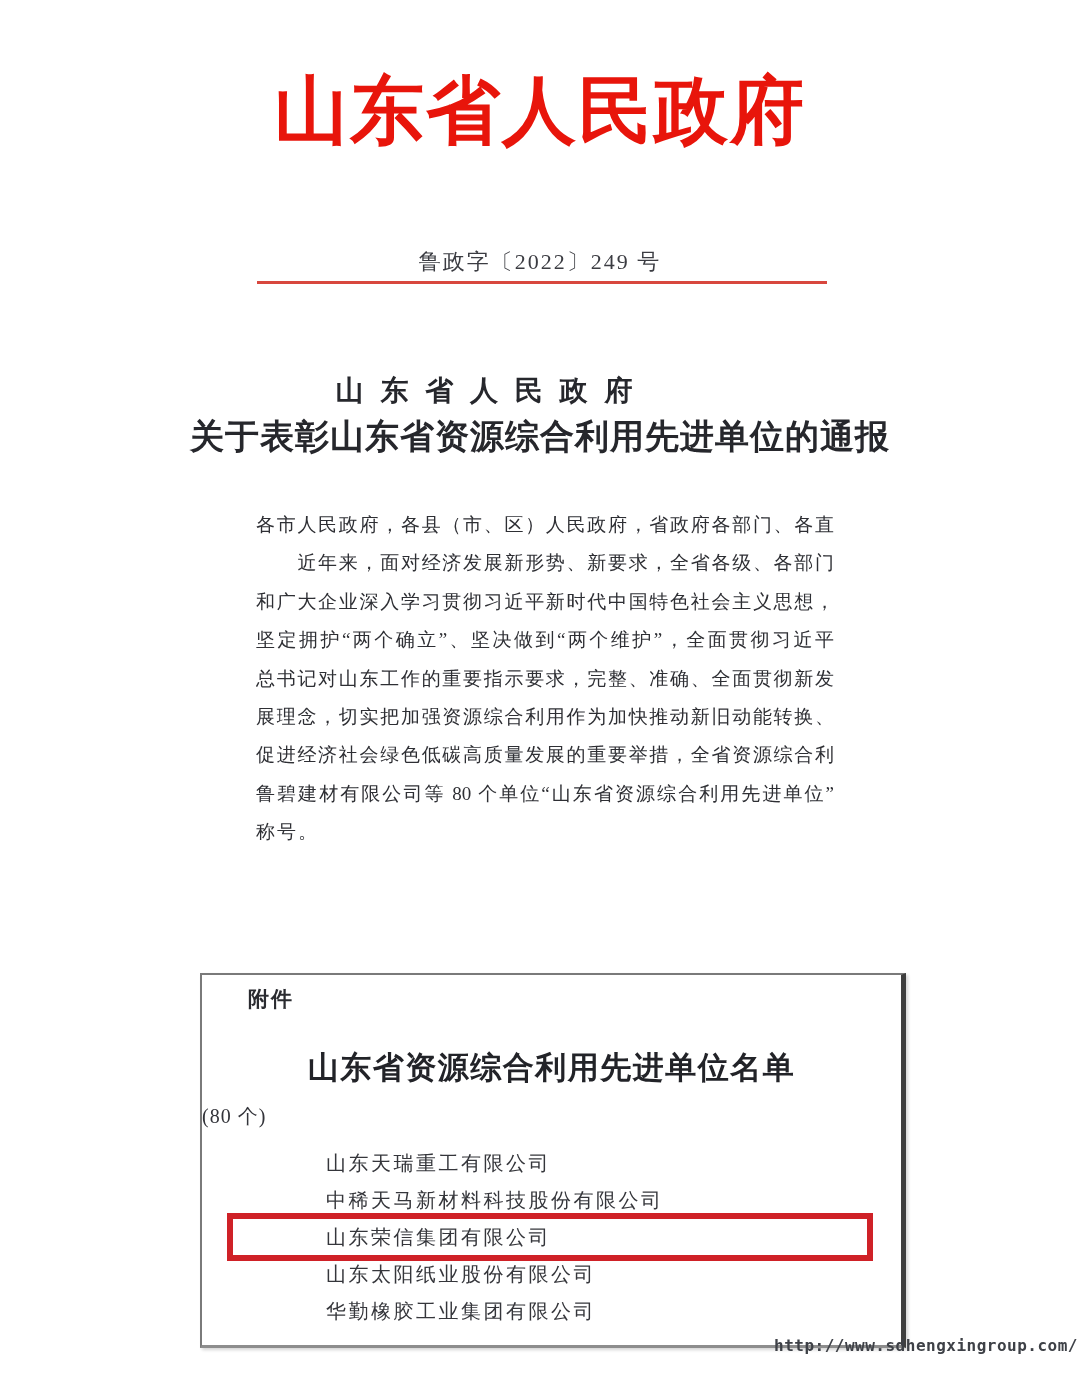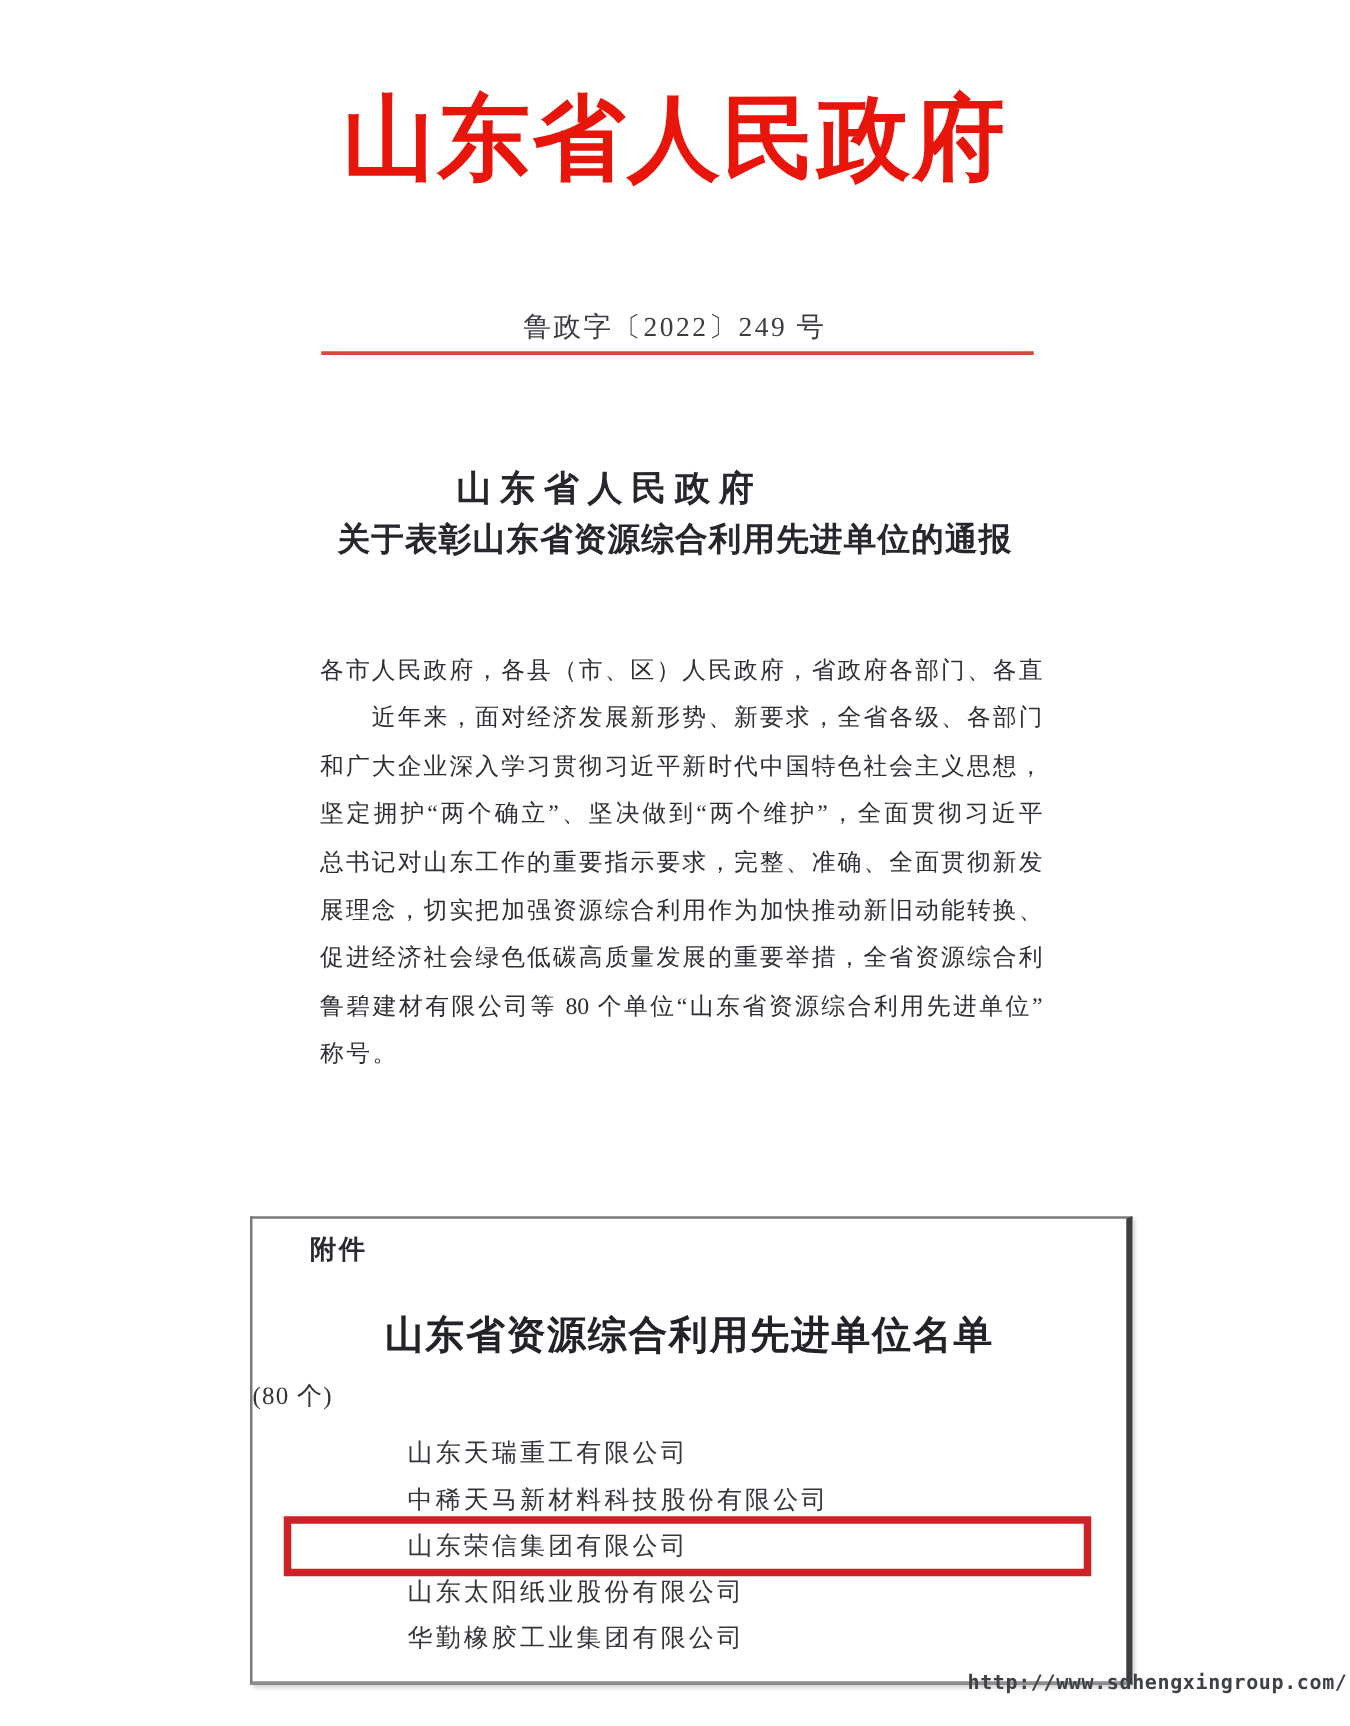--- a/index.html
+++ b/index.html
@@ -22,29 +22,29 @@
   .doc-number{
     position:absolute;top:247px;left:0;width:1080px;text-align:center;
     font-size:22px;letter-spacing:2px;color:#3b3c42;
   }
   .red-divider{
     position:absolute;top:281px;left:257px;width:570px;height:3px;
     background:var(--divider_red);
   }
   .notice-title{
     position:absolute;top:372px;left:0;width:968px;text-align:center;
-    font-size:28px;font-weight:bold;color:var(--heading_dark);white-space:nowrap;
+    font-size:28px;font-weight:bold;color:var(--heading_dark);white-space:nowrap;font-family:Liberation Mono, monospace;
   }
   .notice-subtitle{
     position:absolute;top:414px;left:0;width:1080px;text-align:center;
-    font-size:26px;font-weight:bold;letter-spacing:1px;color:var(--heading_dark);white-space:nowrap;
+    font-size:34px;font-weight:bold;letter-spacing:1px;color:var(--heading_dark);white-space:nowrap;
   }
   .body-text{
     position:absolute;top:506px;left:256px;width:578px;
-    font-size:19px;color:var(--text_dark);margin-top:12px;
+    font-size:19px;color:var(--text_dark);
   }
   .body-line{
     height:38.4px;line-height:38.4px;overflow:hidden;white-space:nowrap;
   }
   .body-line.j{
     text-align:justify;text-align-last:justify;white-space:normal;
   }
   .body-line.s{
     text-align:left;letter-spacing:2px;
   }

